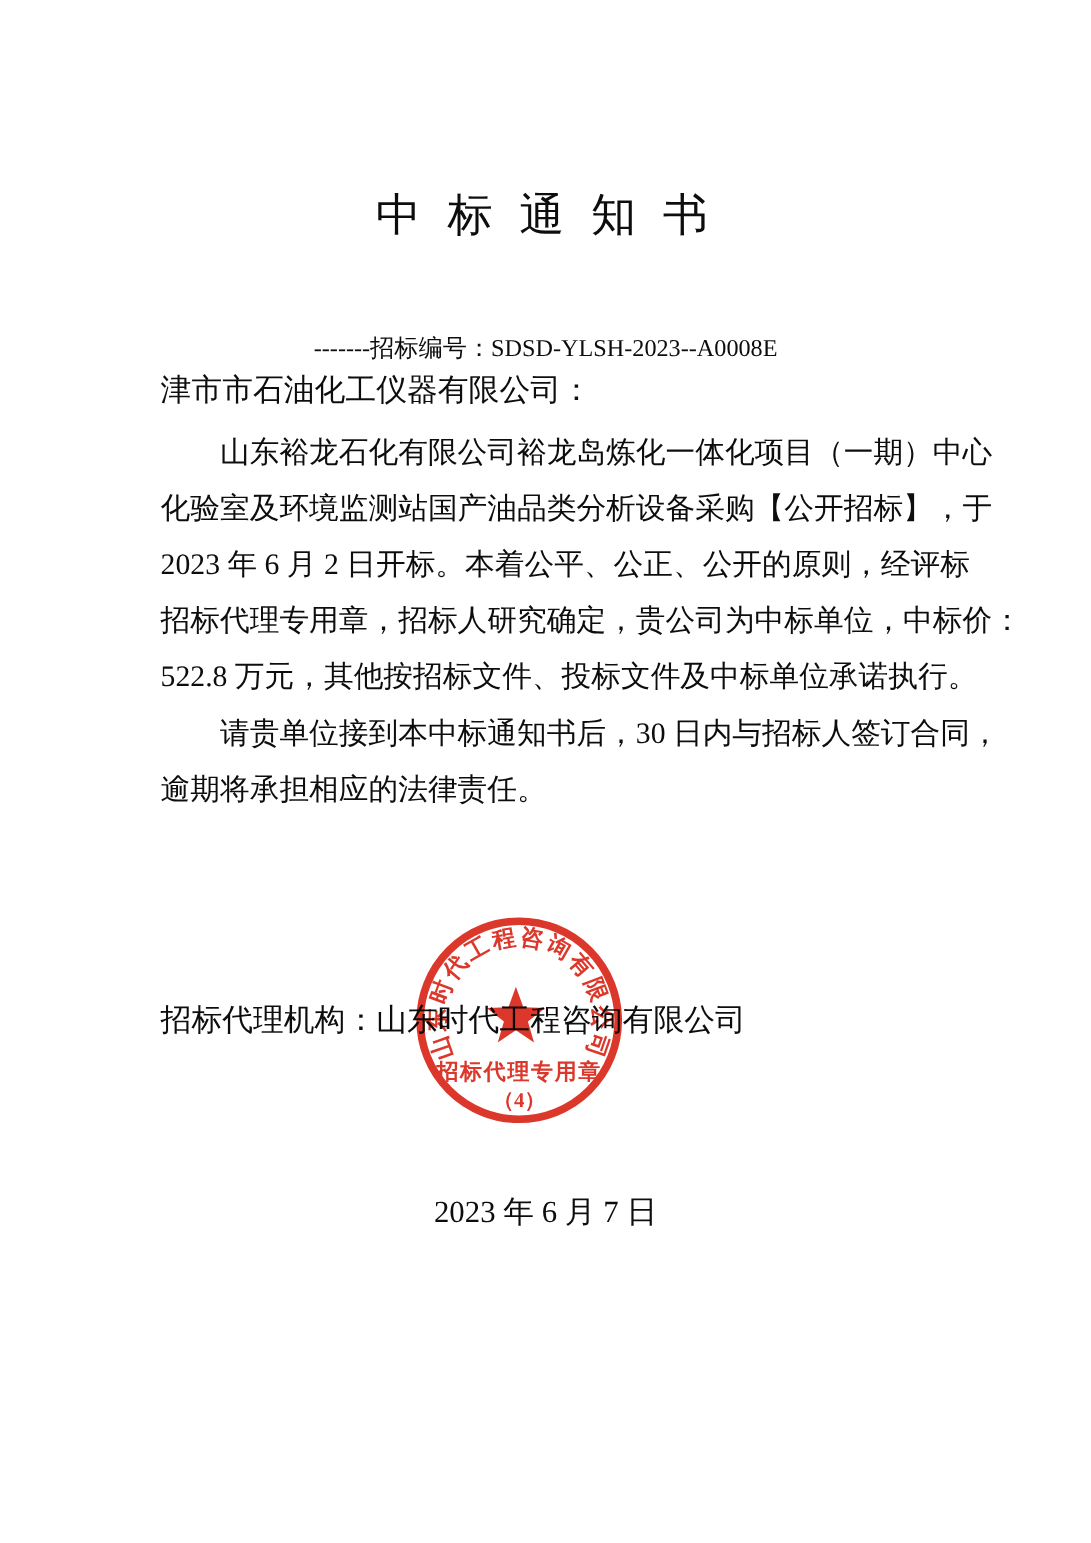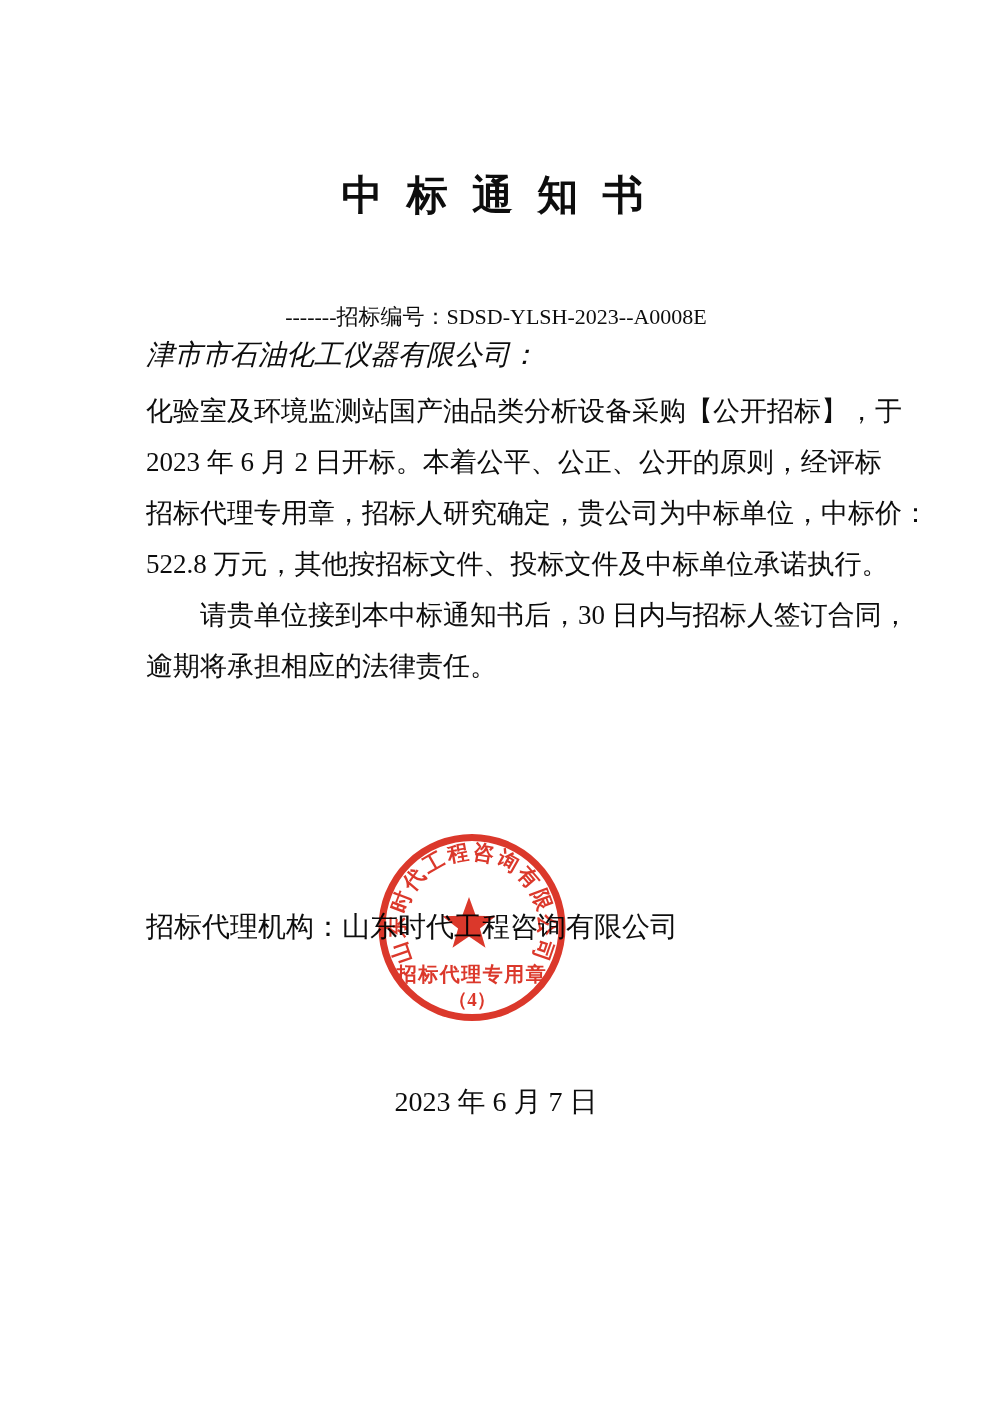--- a/index.html
+++ b/index.html
@@ -16,40 +16,39 @@
     font-family: "Liberation Serif", "DejaVu Serif", serif;
     color: #0d0d0d;
   }
   .doc-title {
     position: absolute;
     top: 168px;
     left: 0;
     width: 100%;
     text-align: center;
     font-size: 41px;
-    font-weight: 700;
+    font-weight: 400;
     letter-spacing: 7px;
     white-space: nowrap;
   }
   .bid-number-line {
     position: absolute;
     top: 302px;
     left: 146px;
     width: 700px;
     text-align: center;
     font-size: 22px;
     white-space: nowrap;
   }
   .addressee-line {
     position: absolute;
     top: 336px;
     left: 146px;
     font-size: 28px;
     white-space: nowrap;
-    font-style: italic;
   }
   .body-text {
     position: absolute;
     top: 386px;
     left: 146px;
     width: 700px;
     font-size: 27px;
     line-height: 51px;
   }
   .body-line {
@@ -97,20 +96,21 @@
 
 <div class="page">
 
   <div class="doc-title">中 标 通 知 书</div>
 
   <div class="bid-number-line">-------招标编号：SDSD-YLSH-2023--A0008E</div>
 
   <div class="addressee-line">津市市石油化工仪器有限公司：</div>
 
   <div class="body-text">
+    <div class="body-line indent">山东裕龙石化有限公司裕龙岛炼化一体化项目（一期）中心</div>
     <div class="body-line">化验室及环境监测站国产油品类分析设备采购【公开招标】，于</div>
     <div class="body-line">2023 年 6 月 2 日开标。本着公平、公正、公开的原则，经评标</div>
     <div class="body-line">招标代理专用章，招标人研究确定，贵公司为中标单位，中标价：</div>
     <div class="body-line">522.8 万元，其他按招标文件、投标文件及中标单位承诺执行。</div>
     <div class="body-line indent">请贵单位接到本中标通知书后，30 日内与招标人签订合同，</div>
     <div class="body-line">逾期将承担相应的法律责任。</div>
   </div>
 
   <div class="agency-line">
     <span>招标代理机构：</span><span>山东时代工程咨询有限公司</span>

